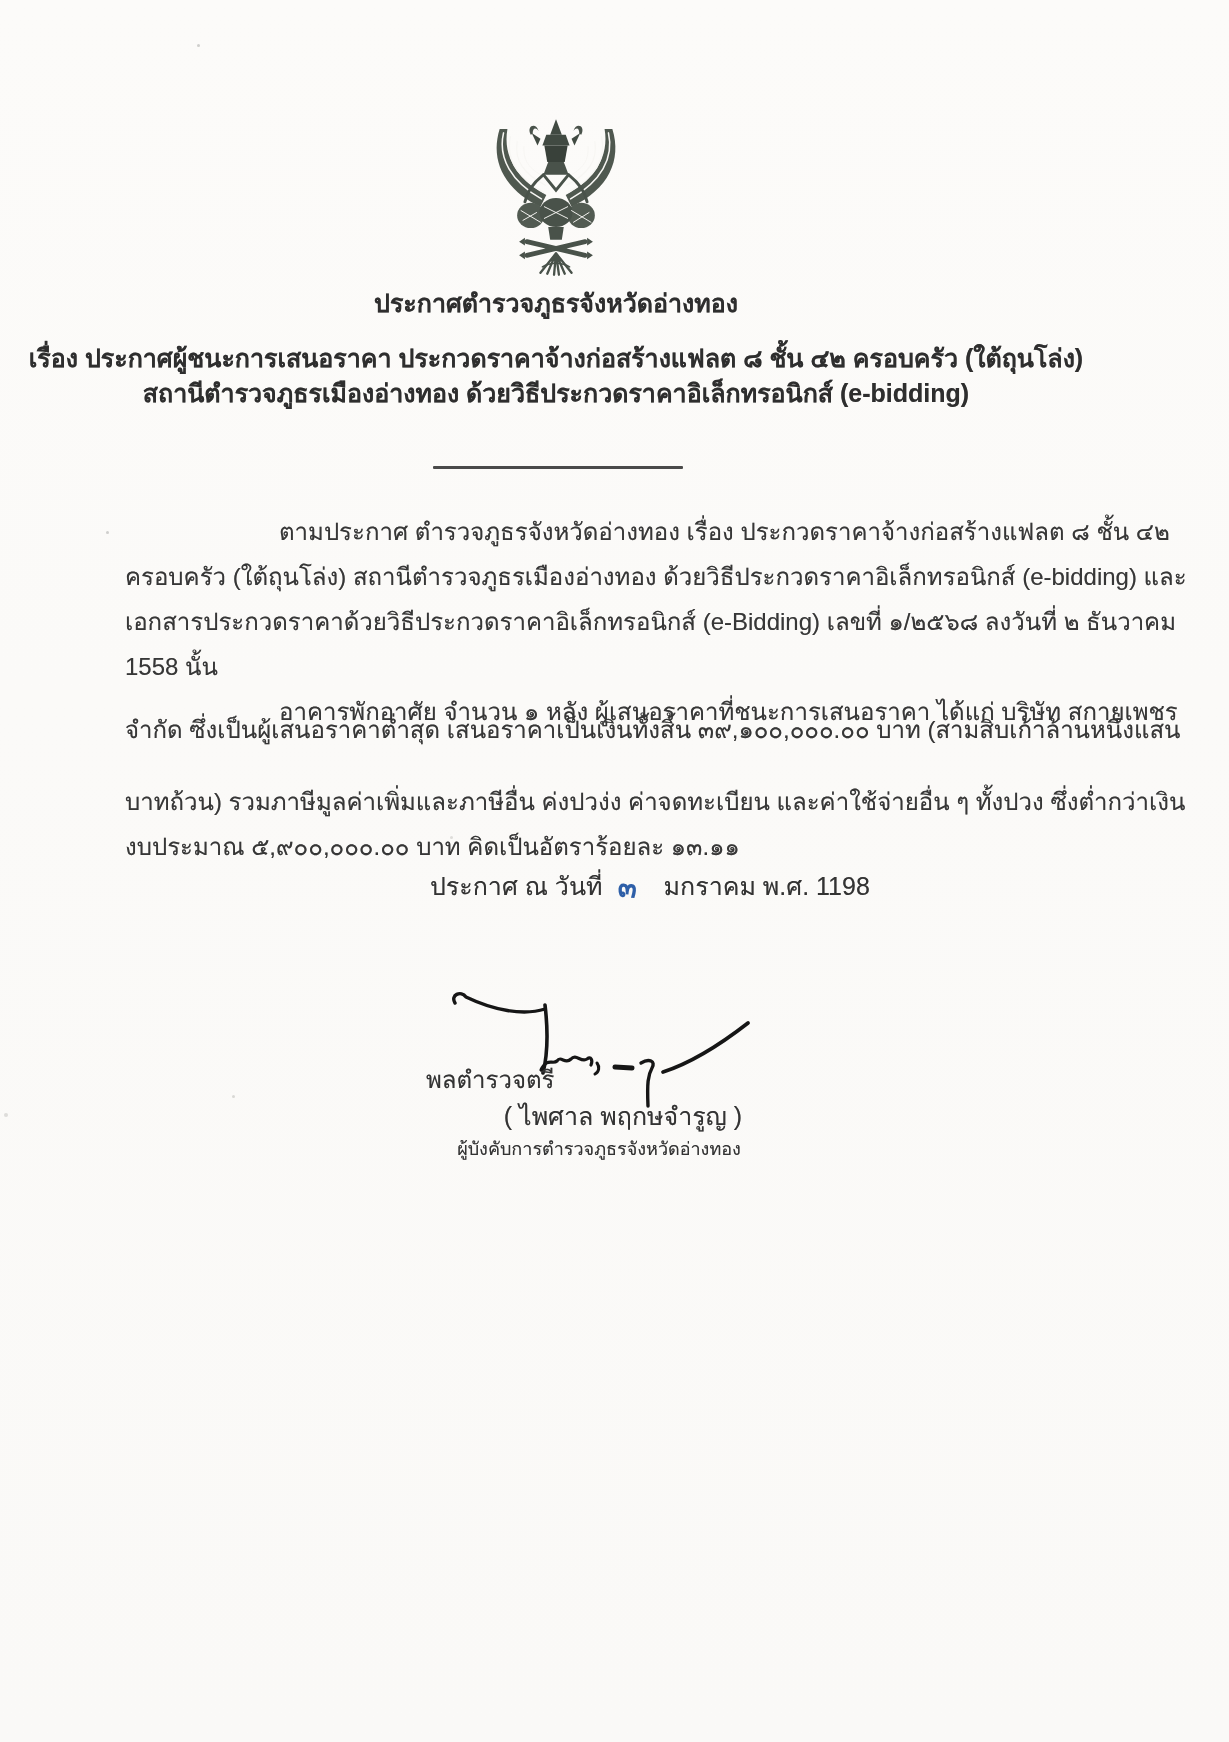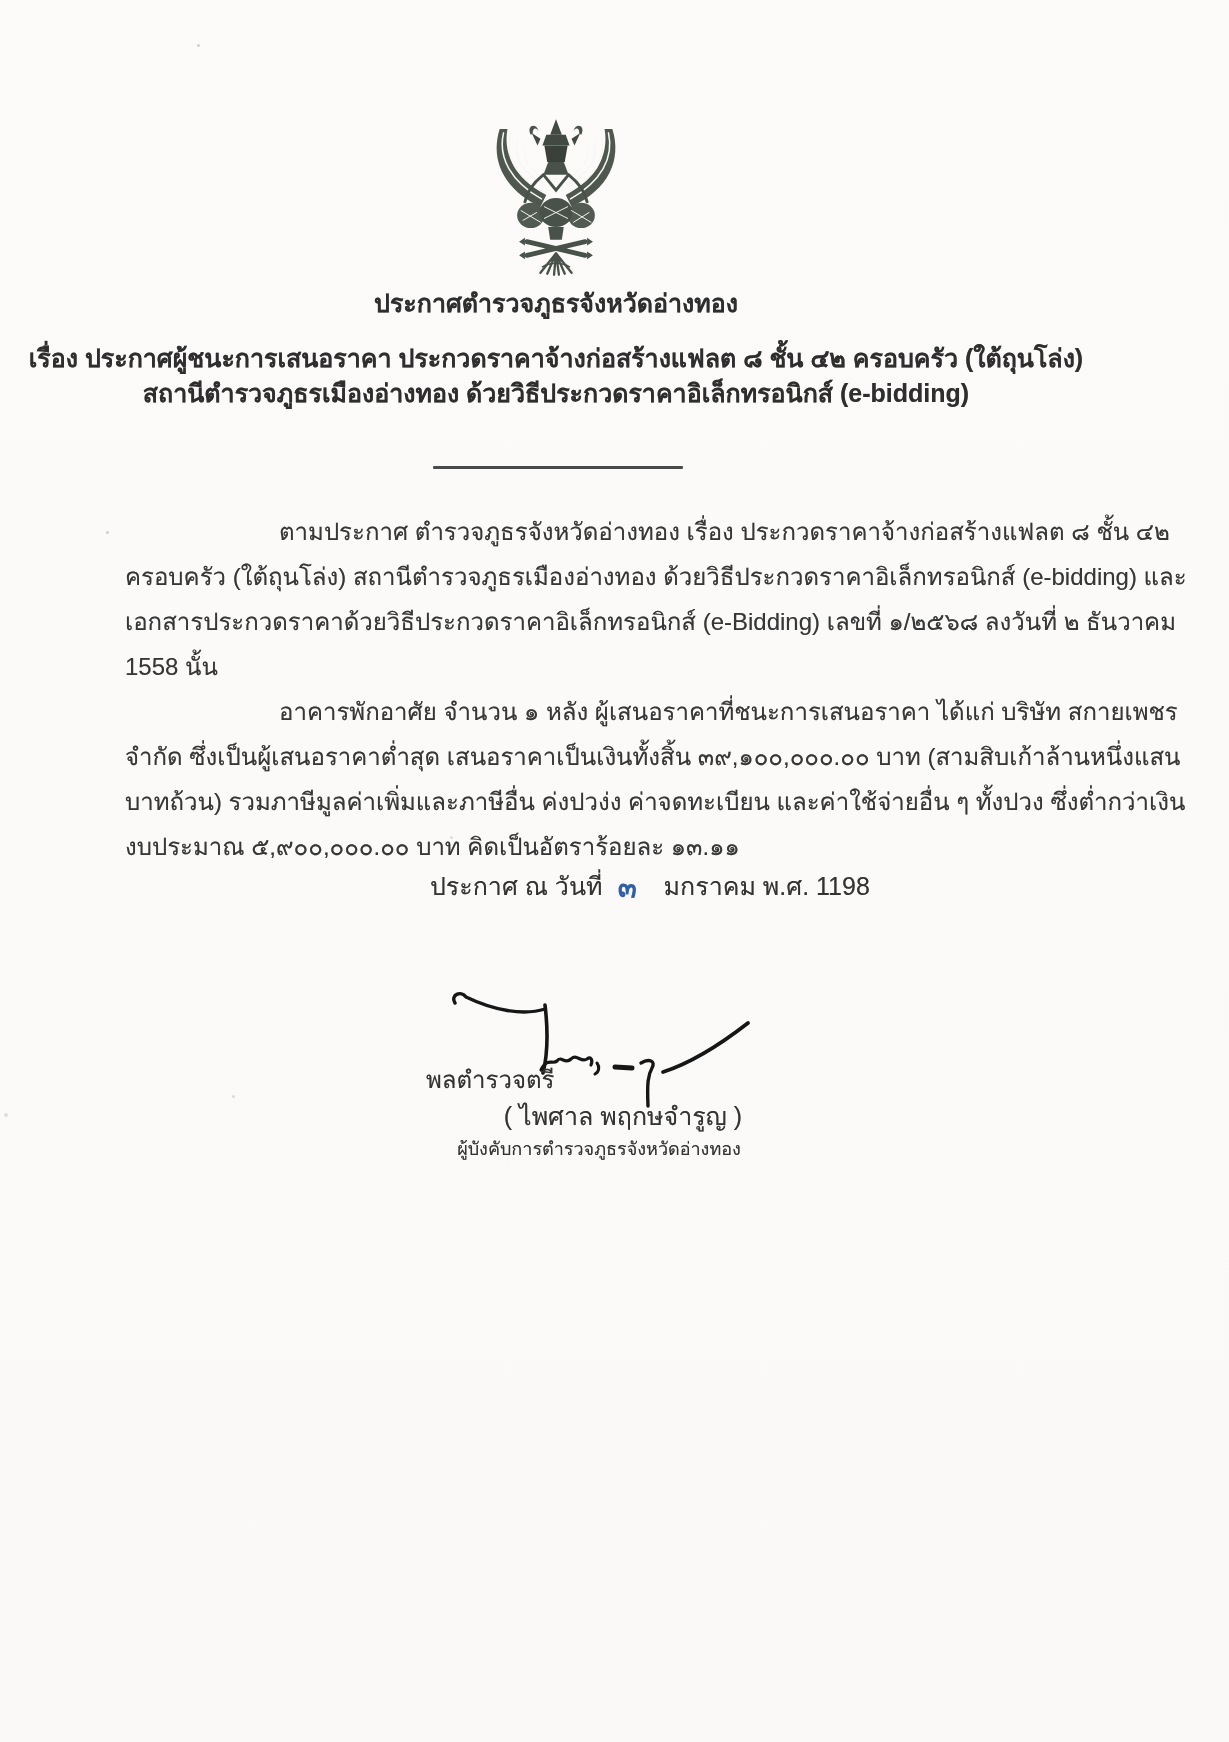--- a/index.html
+++ b/index.html
@@ -138,21 +138,21 @@
 
   <div>
     <div class="body-line indent" style="top:515px">ตามประกาศ ตำรวจภูธรจังหวัดอ่างทอง เรื่อง ประกวดราคาจ้างก่อสร้างแฟลต ๘ ชั้น ๔๒</div>
     <div class="body-line" style="top:560px">ครอบครัว (ใต้ถุนโล่ง) สถานีตำรวจภูธรเมืองอ่างทอง ด้วยวิธีประกวดราคาอิเล็กทรอนิกส์ (e-bidding) และ</div>
     <div class="body-line" style="top:605px">เอกสารประกวดราคาด้วยวิธีประกวดราคาอิเล็กทรอนิกส์ (e-Bidding) เลขที่ ๑/๒๕๖๘ ลงวันที่ ๒ ธันวาคม</div>
     <div class="body-line" style="top:650px">1558 นั้น</div>
   </div>
 
   <div>
     <div class="body-line indent" style="top:695px">อาคารพักอาศัย จำนวน ๑ หลัง ผู้เสนอราคาที่ชนะการเสนอราคา ได้แก่ บริษัท สกายเพชร</div>
-    <div class="body-line" style="top:740px">จำกัด ซึ่งเป็นผู้เสนอราคาต่ำสุด เสนอราคาเป็นเงินทั้งสิ้น ๓๙,๑๐๐,๐๐๐.๐๐ บาท (สามสิบเก้าล้านหนึ่งแสน</div>
+    <div class="body-line" style="top:713px">จำกัด ซึ่งเป็นผู้เสนอราคาต่ำสุด เสนอราคาเป็นเงินทั้งสิ้น ๓๙,๑๐๐,๐๐๐.๐๐ บาท (สามสิบเก้าล้านหนึ่งแสน</div>
     <div class="body-line" style="top:785px">บาทถ้วน) รวมภาษีมูลค่าเพิ่มและภาษีอื่น ค่งปวง่ง ค่าจดทะเบียน และค่าใช้จ่ายอื่น ๆ ทั้งปวง ซึ่งต่ำกว่าเงิน</div>
     <div class="body-line" style="top:830px">งบประมาณ ๕,๙๐๐,๐๐๐.๐๐ บาท คิดเป็นอัตราร้อยละ ๑๓.๑๑</div>
   </div>
 
   <div class="date-line">
     <span>ประกาศ  ณ  วันที่</span><span class="gap1"></span><span class="day-hand">๓</span><span class="gap2"></span><span>มกราคม พ.ศ. 1198</span>
   </div>
 
   <svg class="sig-svg" viewBox="0 0 380 150" aria-hidden="true">
     <g stroke="#161616" fill="none" stroke-linecap="round" stroke-linejoin="round">

